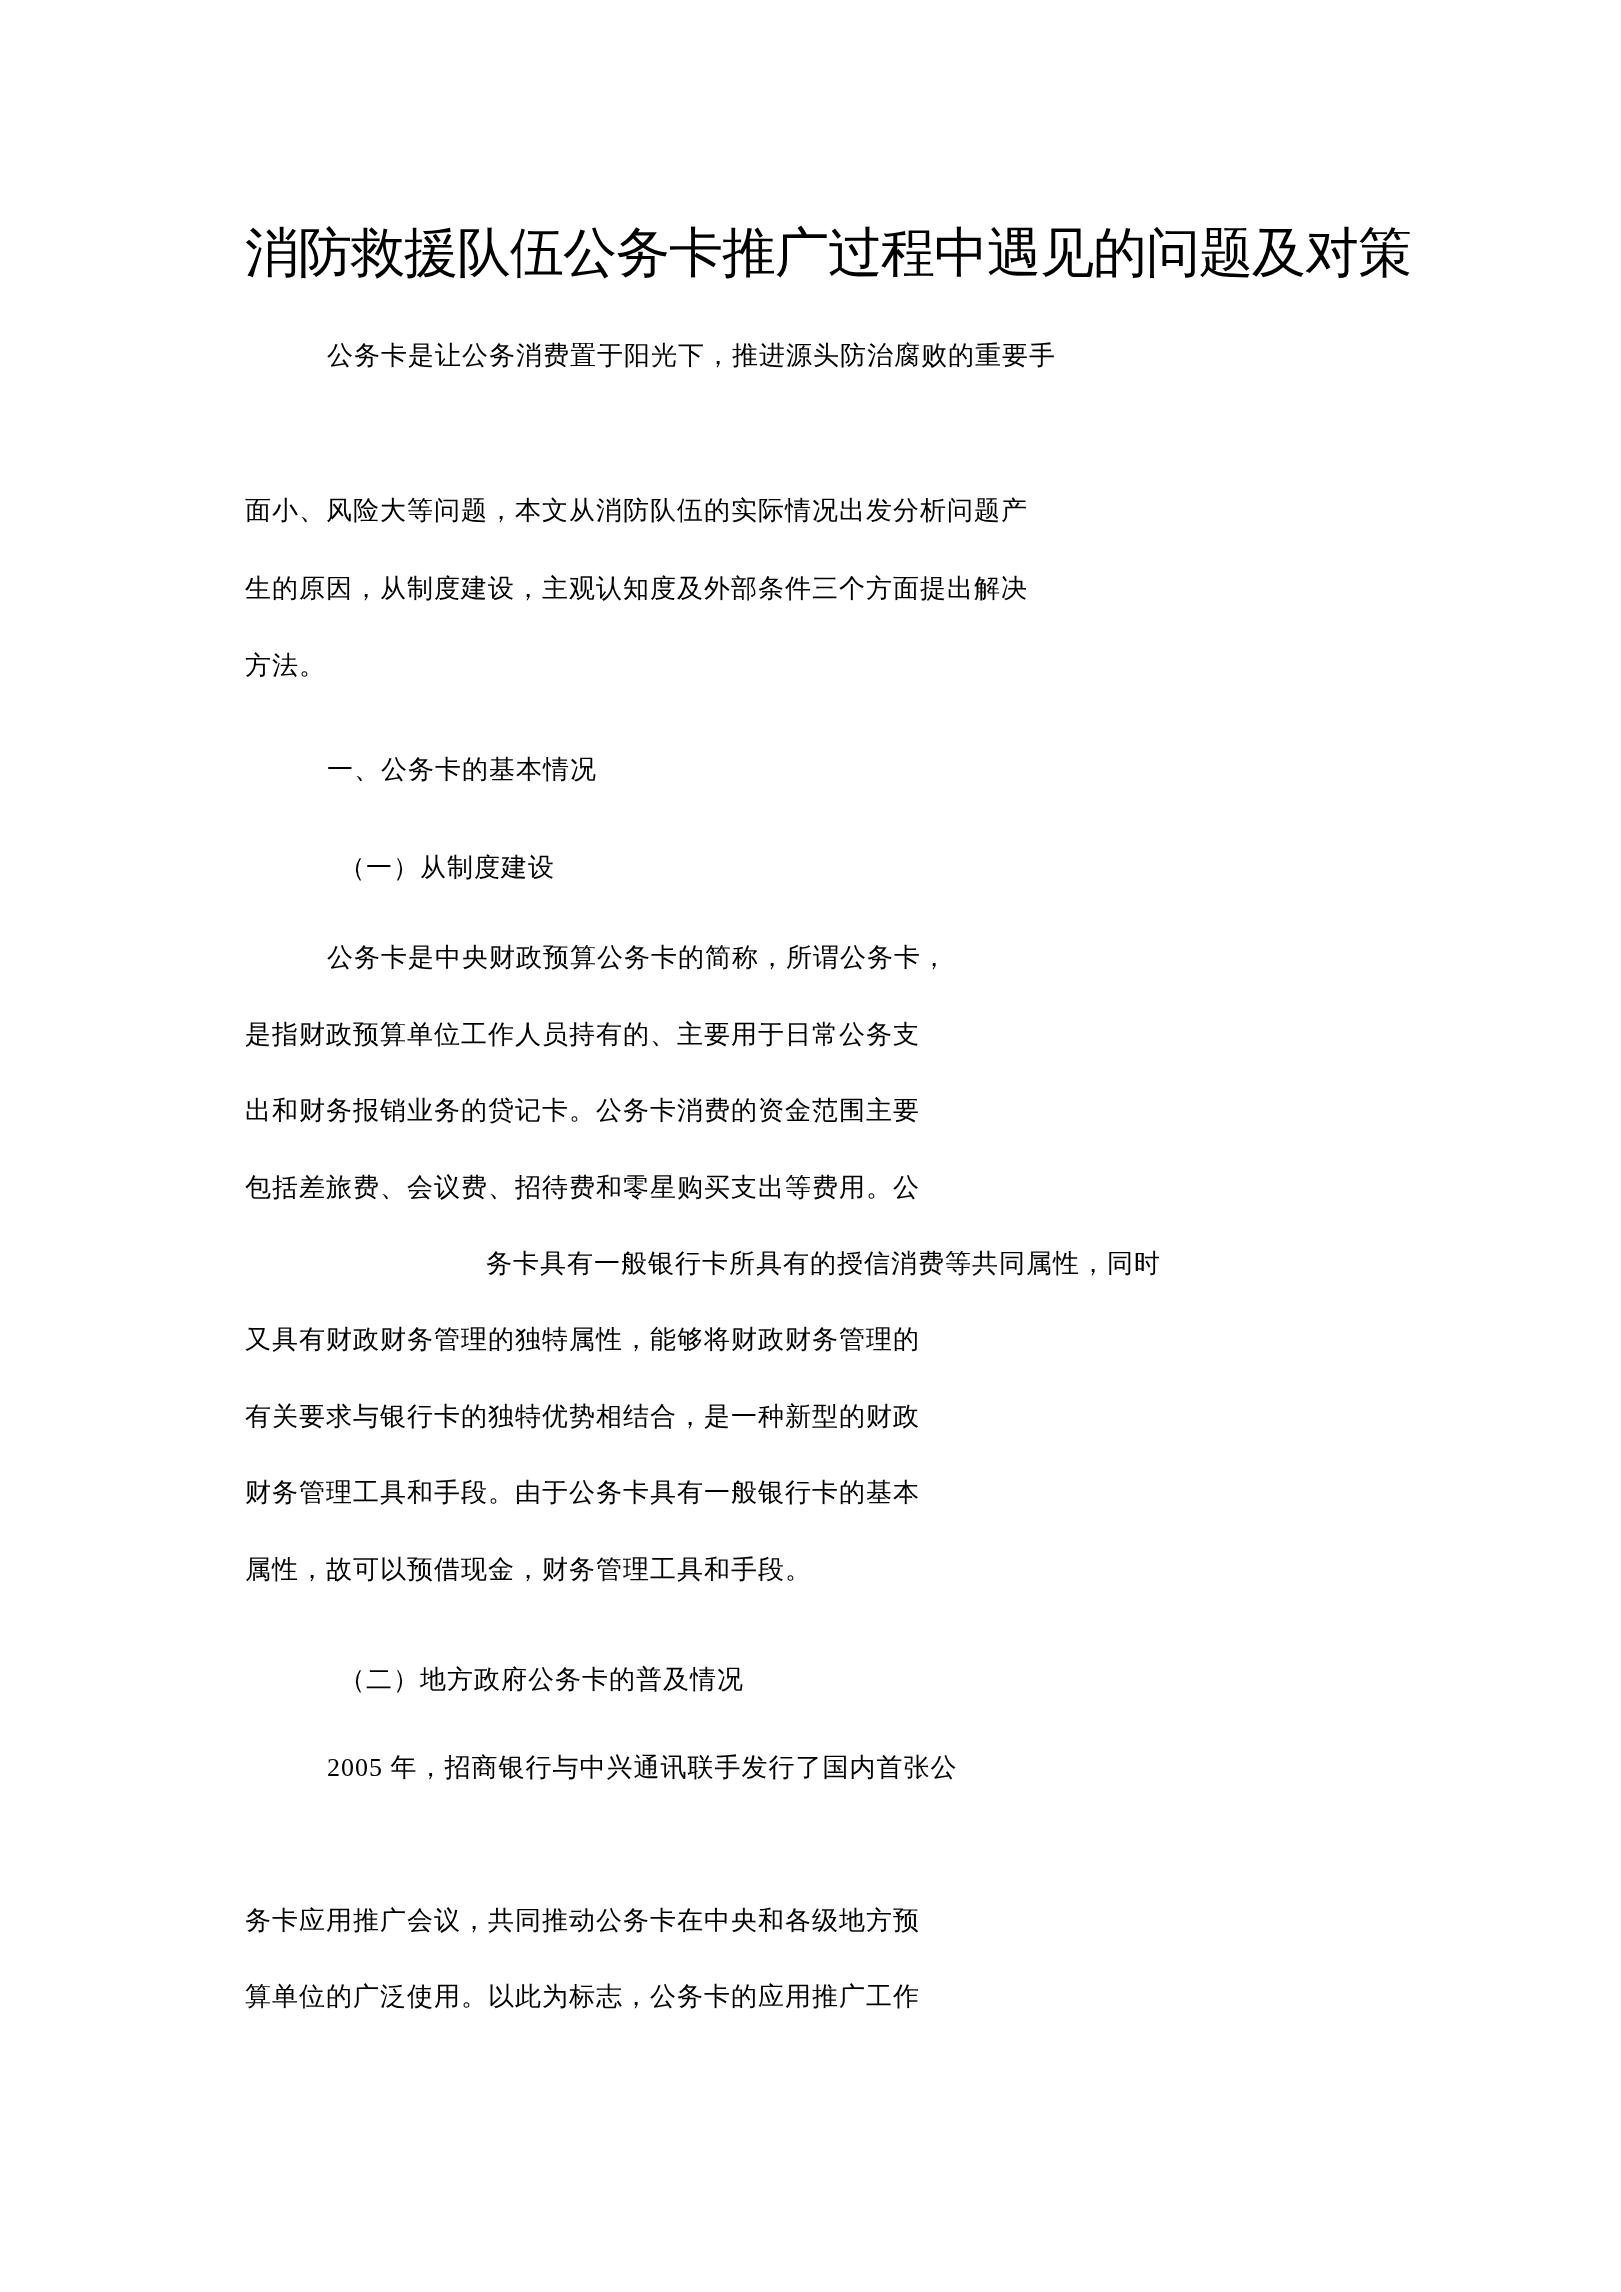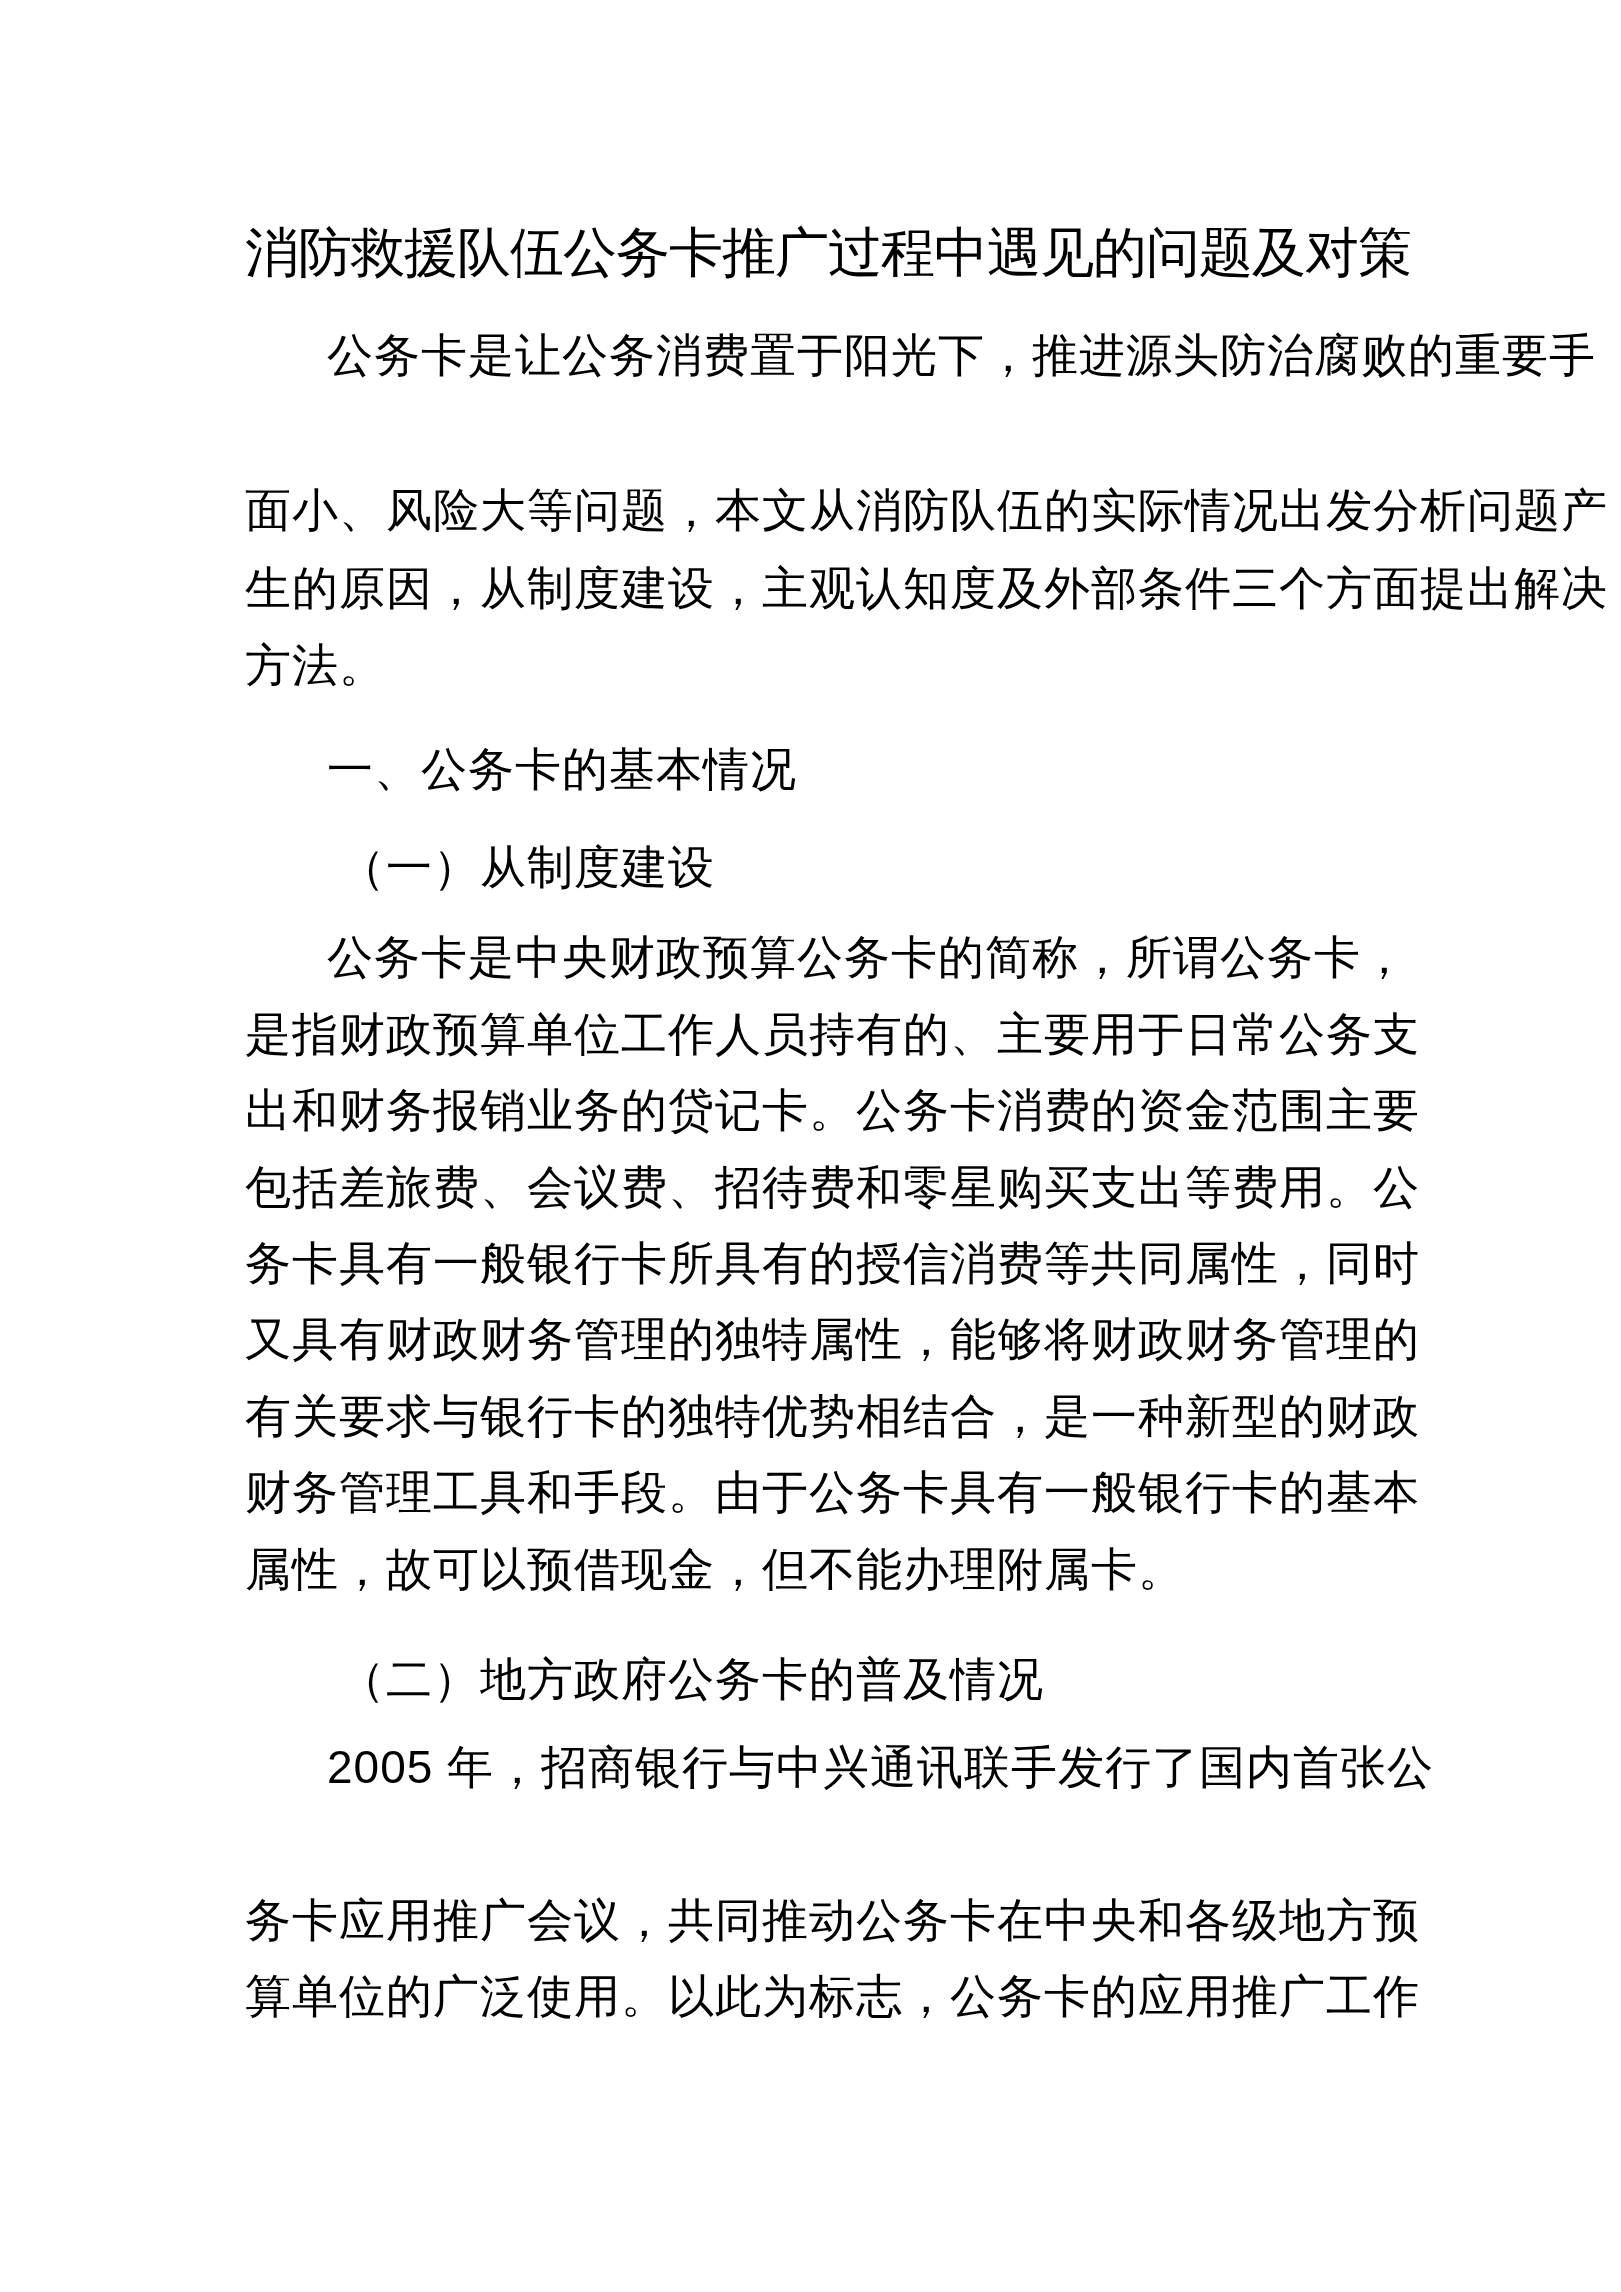--- a/index.html
+++ b/index.html
@@ -5,22 +5,22 @@
   html, body { margin: 0; padding: 0; background: #ffffff; }
   body { width: 1621px; height: 2293px; position: relative; overflow: hidden; }
   .page { position: absolute; left: 0; top: 0; width: 1621px; height: 1611px; background: #ffffff; color: #000; }
   .title {
     position: absolute; left: 245px; top: 218px; width: 1157px;
     font-family: "DejaVu Sans", "Liberation Sans", sans-serif;
     font-size: 54px; line-height: 69px; white-space: nowrap; letter-spacing: -1px;
   }
   .line {
     position: absolute; left: 245px; width: 1157px;
-    font-family: Liberation Sans, sans-serif;
-    font-size: 46px; line-height: 55px; white-space: nowrap; letter-spacing: 1px;
+    font-family: Liberation Serif, serif;
+    font-size: 26px; line-height: 55px; white-space: nowrap; letter-spacing: 1px;
   }
 </style>
 </head>
 <body>
 
 <div class="page">
   <div class="title">消防救援队伍公务卡推广过程中遇见的问题及对策</div>
 
   <div class="line" style="top:328px;padding-left:82px;">公务卡是让公务消费置于阳光下，推进源头防治腐败的重要手</div>
   <div class="line" style="top:483px;">面小、风险大等问题，本文从消防队伍的实际情况出发分析问题产</div>
@@ -31,21 +31,21 @@
   <div class="line" style="top:840px;padding-left:94px;">（一）从制度建设</div>
 
   <div class="line" style="top:930px;padding-left:82px;">公务卡是中央财政预算公务卡的简称，所谓公务卡，</div>
   <div class="line" style="top:1007px;">是指财政预算单位工作人员持有的、主要用于日常公务支</div>
   <div class="line" style="top:1083px;">出和财务报销业务的贷记卡。公务卡消费的资金范围主要</div>
   <div class="line" style="top:1160px;">包括差旅费、会议费、招待费和零星购买支出等费用。公</div>
   <div class="line" style="top:1236px;text-align:center;">务卡具有一般银行卡所具有的授信消费等共同属性，同时</div>
   <div class="line" style="top:1312px;">又具有财政财务管理的独特属性，能够将财政财务管理的</div>
   <div class="line" style="top:1389px;">有关要求与银行卡的独特优势相结合，是一种新型的财政</div>
   <div class="line" style="top:1465px;">财务管理工具和手段。由于公务卡具有一般银行卡的基本</div>
-  <div class="line" style="top:1542px;">属性，故可以预借现金，但不能办理附属卡。</div>
+  <div class="line" style="top:1542px;">属性，故可以预借现金，财务管理工具和手段。</div>
 
   <div class="line" style="top:1652px;padding-left:94px;">（二）地方政府公务卡的普及情况</div>
 
   <div class="line" style="top:1740px;padding-left:82px;">2005 年，招商银行与中兴通讯联手发行了国内首张公</div>
   <div class="line" style="top:1893px;">务卡应用推广会议，共同推动公务卡在中央和各级地方预</div>
   <div class="line" style="top:1969px;">算单位的广泛使用。以此为标志，公务卡的应用推广工作</div>
 </div>
 
 
 </body></html>

